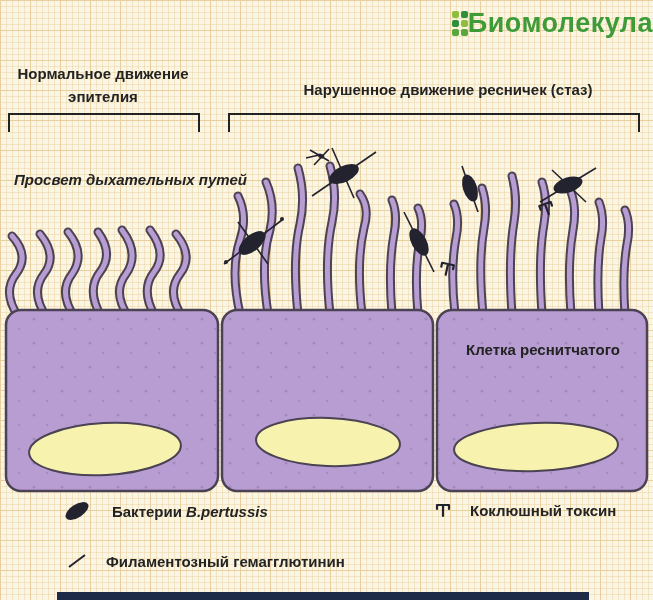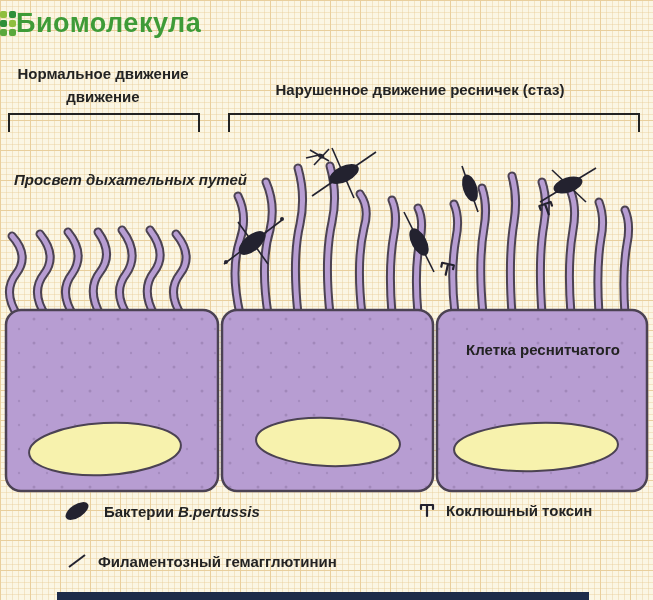--- a/index.html
+++ b/index.html
@@ -12,43 +12,43 @@
     position:relative; width:653px; height:600px; overflow:hidden;
     font-family:"Liberation Sans", sans-serif; color:var(--text-dark);
     background-color:var(--background);
     background-image:
       linear-gradient(var(--grid-line) 1px, transparent 1px),
       linear-gradient(90deg, var(--grid-line) 1px, transparent 1px),
       linear-gradient(rgba(233,207,157,0.45) 1px, transparent 1px),
       linear-gradient(90deg, rgba(233,207,157,0.45) 1px, transparent 1px);
     background-size:30px 30px, 30px 30px, 6px 6px, 6px 6px;
   }
-  .logo{position:absolute; top:8px; left:0; width:100%; display:flex; justify-content:flex-start; align-items:center; }
+  .logo{position:absolute; top:8px; left:0; width:100%; display:flex; justify-content:flex-end; align-items:center; }
   .logo-dots{display:grid; grid-template-columns:7px 7px; grid-auto-rows:7px; gap:2px;}
   .logo-dots span{border-radius:2px;}
   .logo-text{font-size:27px; font-weight:600; letter-spacing:.5px; color:var(--logo-green);}
   .lbl{position:absolute; font-weight:bold; font-size:15px; line-height:1.55; color:var(--text-dark);}
   .normal-label{left:8px; top:62px; width:190px; text-align:center;}
-  .disturbed-label{left:216px; top:78px; width:408px; text-align:center;}
+  .disturbed-label{left:244px; top:78px; width:408px; text-align:center;}
   .lumen-label{left:14px; top:168px; font-style:italic;text-align:right;}
   .cell-label{left:466px; top:338px; width:196px; }
   .bracket{position:absolute; height:17px; border:2px solid var(--text-dark); border-bottom:none;}
   .bracket-left{left:8px; top:113px; width:188px;}
   .bracket-right{left:228px; top:113px; width:408px;}
   .diagram{position:absolute; left:0; top:0;}
   .cell{fill:var(--cell-fill); stroke:var(--cell-outline); stroke-width:2.5;}
   .nucleus{fill:var(--nucleus-fill); stroke:var(--cell-outline); stroke-width:2;}
   .cil-out{fill:none; stroke:var(--cell-outline); stroke-width:9; stroke-linecap:round;}
   .cil-in{fill:none; stroke:var(--cell-fill); stroke-width:5; stroke-linecap:round;}
   .bact{fill:var(--bacteria-fill);}
   .filament{stroke:var(--bacteria-fill); stroke-width:1.6;}
   .toxin-shape{stroke:var(--bacteria-fill); stroke-width:2.2; fill:none; stroke-linecap:round;}
-  .legend-item{position:absolute; display:flex; align-items:center; gap:10px; font-weight:bold; font-size:15px;}
+  .legend-item{position:absolute; display:flex; align-items:center; gap:18px; font-weight:bold; font-size:15px;}
   .legend-bacteria{left:60px; top:500px;}
-  .legend-toxin{left:418px; top:502px;text-align:right;}
+  .legend-toxin{left:434px; top:502px;text-align:right;}
   .legend-hema{left:66px; top:552px;}
   .footer-bar{position:absolute; left:57px; bottom:0; width:532px; height:8px; background:var(--footer-bar);}
 </style>
 </head>
 <body>
 
 <div class="canvas">
 
   <header class="logo">
     <span class="logo-dots">
@@ -57,21 +57,21 @@
       <span style="background:#2f8f3a"></span>
         <span style="background:#8fbe3f"></span>
       <span style="background:#5aa83c"></span>
         <span style="background:#5aa83c"></span>
     </span>
     <span class="logo-text">Биомолекула</span>
   </header>
 
   <div class="lbl normal-label">
     <div>Нормальное движение</div>
-    <div>движение</div>
+    <div>эпителия</div>
   </div>
   <div class="lbl disturbed-label">Нарушенное движение ресничек (стаз)</div>
   <div class="bracket bracket-left"></div>
   <div class="bracket bracket-right"></div>
 
   <div class="lbl lumen-label">Просвет дыхательных путей</div>
 
   <svg class="diagram" width="653" height="600" viewBox="0 0 653 600">
     <defs>
       <pattern id="speckle" width="28" height="24" patternUnits="userSpaceOnUse">

